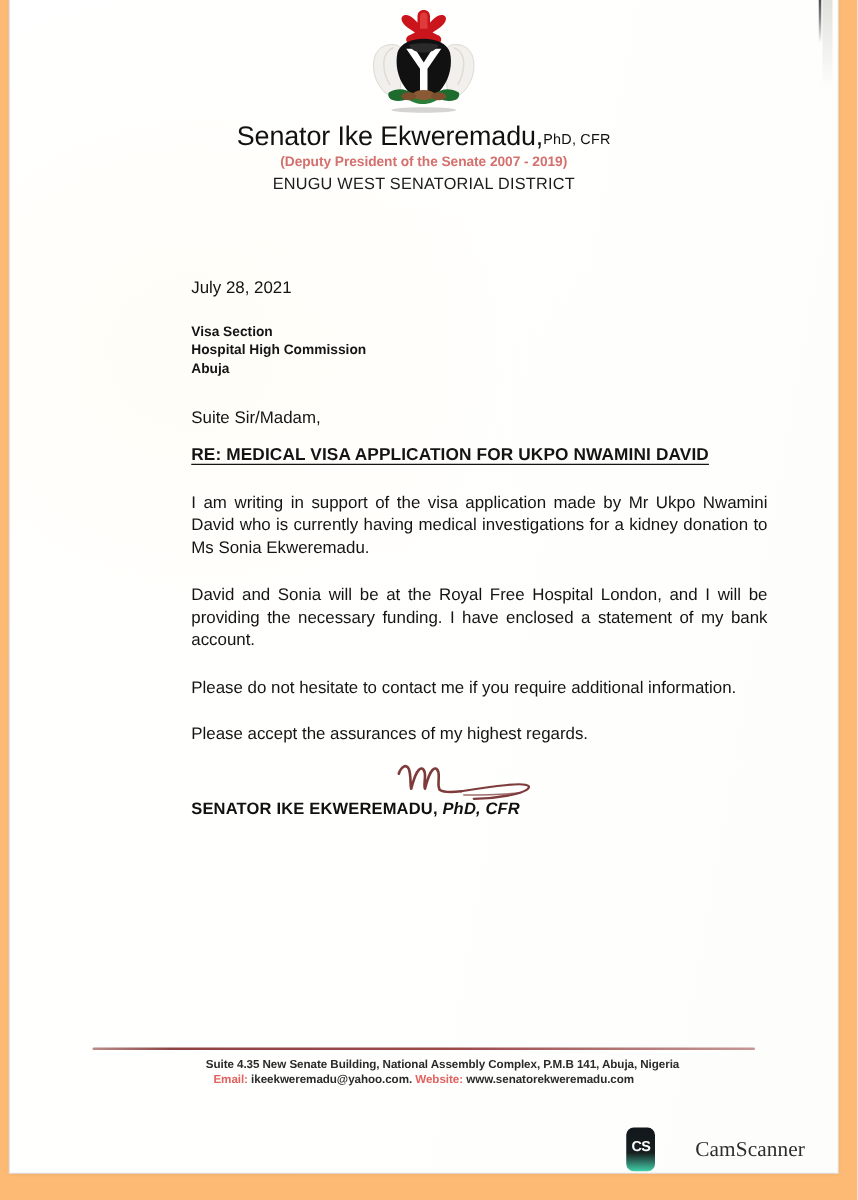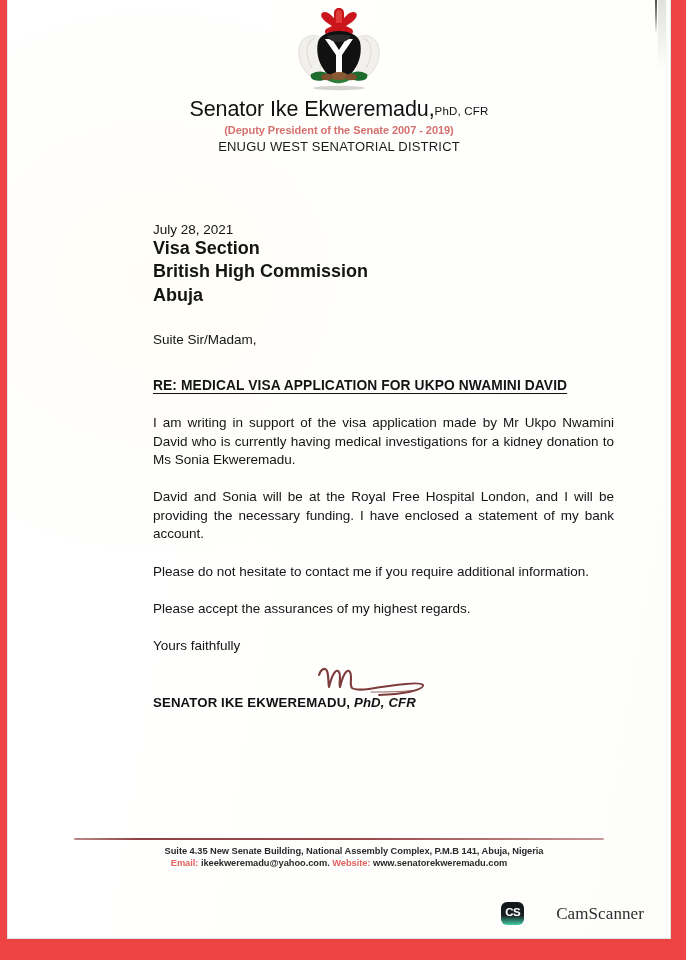--- a/index.html
+++ b/index.html
@@ -14,21 +14,21 @@
     overflow: hidden;
     font-family: "Liberation Sans", sans-serif;
     -webkit-font-smoothing: antialiased;
   }
 
   
   #scan-viewport {
     position: relative;
     width: 686px;
     height: 960px;
-    background: #ef4444;
+    background: #fdba74;
   }
   #page-sheet {
     position: absolute;
     left: 8px;
     top: 0px;
     width: 662px;
     height: 938px;
     background: #ffffff;
     box-shadow: 0 0 0 1px #e2e4e8, 0 1px 3px rgba(0,0,0,0.10);
     overflow: hidden;
@@ -108,30 +108,31 @@
   
   #letter-body {
     padding: 0 56px 0 145px;
     color: #141414;
   }
   #letter-date {
     font-size: 13.5px;
     margin-top: 68px;
   }
   #recipient-block {
-    font-weight: bold;
-    font-size: 18px;
+    margin-top: 22px;
+    font-weight: bold;
+    font-size: 11px;
     line-height: 1.32;
   }
   #salutation {
     margin-top: 24px;
     font-size: 13.5px;
   }
   #subject-line {
-    margin-top: 30px;
+    margin-top: 14px;
     font-weight: bold;
     font-size: 13.8px;
     text-decoration: underline;
     text-underline-offset: 3px;
     text-align: justify;
     line-height: 1.34;
     letter-spacing: 0.1px;
   }
   .para {
     margin-top: 19px;
@@ -204,21 +205,21 @@
     position: absolute;
     right: 26px;
     top: 902px;
     display: flex;
     align-items: center;
     gap: 7px;
     z-index: 5;
   }
   #cs-logo {
     width: 23px;
-    height: 23px;
+    height: 35px;
     border-radius: 6px;
     background: linear-gradient(to bottom, #11161b 0%, #16201f 58%, #2f7a68 80%, #3fcfa8 100%);
     display: flex;
     align-items: center;
     justify-content: center;
     position: relative;
     overflow: hidden;
   }
   #cs-logo span {
     font-family: "Liberation Sans", sans-serif;
@@ -282,34 +283,33 @@
         <div id="org-subtitle">(Deputy President of the Senate 2007 - 2019)</div>
         <div id="org-district">ENUGU WEST SENATORIAL DISTRICT</div>
       </div>
 
       <div id="letter-body">
 
         <div id="letter-date">July 28, 2021</div>
 
         <div id="recipient-block">
           <div>Visa Section</div>
-          <div>British High Commission</div>
+          <div>Hospital High Commission</div>
           <div>Abuja</div>
         </div>
 
         <div id="salutation">Suite Sir/Madam,</div>
 
         <div id="subject-line">RE: MEDICAL VISA APPLICATION FOR UKPO NWAMINI DAVID</div>
 
         <div class="para">I am writing in support of the visa application made by Mr Ukpo Nwamini David who is currently having medical investigations for a kidney donation to Ms Sonia Ekweremadu.</div>
         <div class="para">David and Sonia will be at the Royal Free Hospital London, and I will be providing the necessary funding. I have enclosed a statement of my bank account.</div>
         <div class="para">Please do not hesitate to contact me if you require additional information.</div>
         <div class="para">Please accept the assurances of my highest regards.</div>
 
-        <div id="closing">Yours faithfully</div>
 
         <div id="signature-block">
           <svg id="signature-mark" viewBox="0 0 150 42">
             <g fill="none" stroke="#7d3b3b" stroke-linecap="round" stroke-linejoin="round">
               <path d="M14 16 C16 10 20 8 22 12 C24 17 23 25 24 28 C25 24 27 16 30 13 C33 10 35 13 35 18 C35 22 34 26 35 28 C36 24 38 16 41 13 C44 10 46 13 46 18 C46 23 45 27 47 29 C50 31 56 31 64 30" stroke-width="2.1"></path>
               <path d="M64 30 C76 28 90 26 101 25 C110 24 116 24 118 26 C119 28 114 31 104 33 C94 35 82 36 74 36" stroke-width="1.8"></path>
               <path d="M66 33 C80 33 98 33 112 31" stroke-width="1.2" opacity="0.75"></path>
             </g>
           </svg>
           <div id="signatory-name"><span>SENATOR IKE EKWEREMADU,</span> <span class="credentials">PhD, CFR</span></div>

